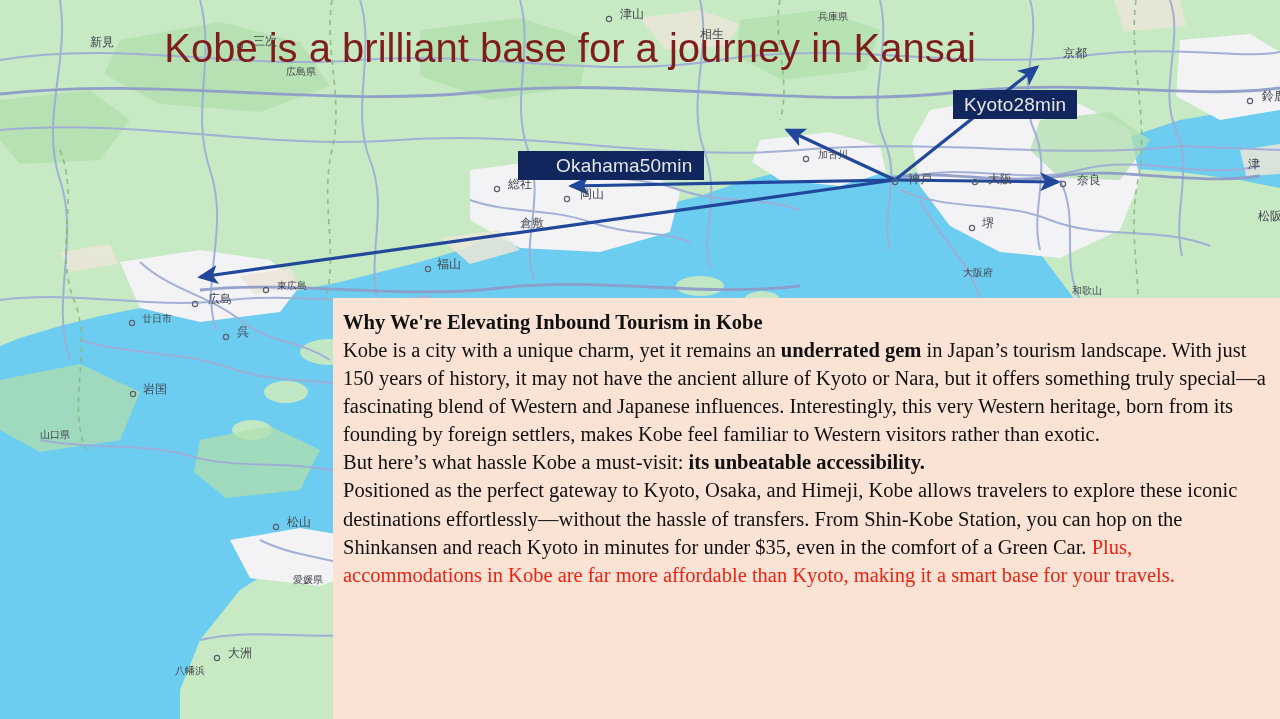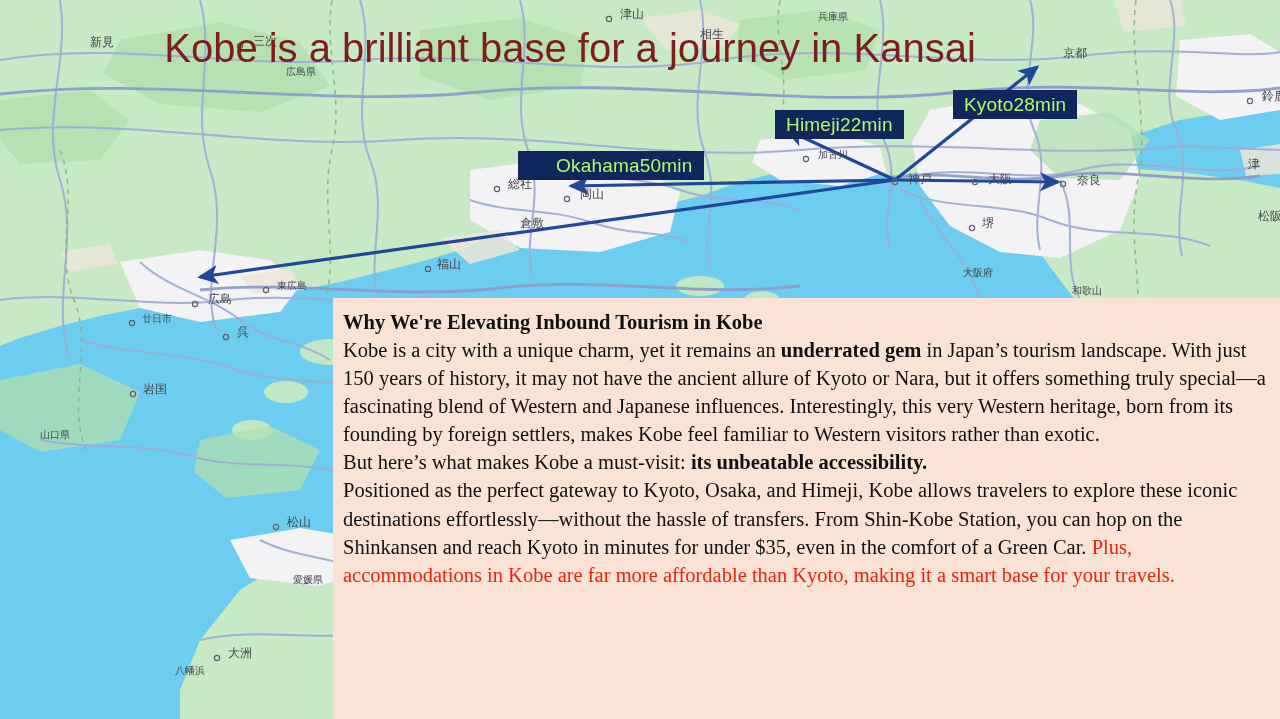--- a/index.html
+++ b/index.html
@@ -13,21 +13,21 @@
   
   #title{
     position:absolute;left:0;top:26px;width:1140px;text-align:center;
     font-size:40px;line-height:1.1;color:#7f1d1d;letter-spacing:0px;
     font-family:"Liberation Sans",sans-serif;font-weight:400;
     white-space:nowrap;
   }
 
   
   .chip{
-    position:absolute;background:#11265c;color:#bef264;
+    position:absolute;background:#11265c;color:#e5e5e5;
     font-size:19px;line-height:29px;height:29px;
     padding:0 11px;white-space:nowrap;letter-spacing:.2px;
     font-family:"Liberation Sans",sans-serif;
   }
   #chip-kyoto{left:953px;top:90px;}
   #chip-himeji{left:775px;top:110px;}
   #chip-okayama{left:518px;top:151px;padding-left:38px;}
   #chip-hiroshima{left:295px;top:274px;}
 
   
@@ -233,23 +233,22 @@
             <text x="228" y="657" font-size="12" fill="#41454d">大洲</text>
             <text x="175" y="674" font-size="10" fill="#41454d">八幡浜</text>
           </g>
       </g>
     </svg>
   </div>
 
   <div id="title">Kobe is a brilliant base for a journey in Kansai</div>
 
   <div class="chip" id="chip-kyoto">Kyoto28min</div>
-  <div class="chip" id="chip-himeji">Himeji22min</div>
   <div class="chip" id="chip-okayama">Okahama50min</div>
 
   <div id="panel">
     <p class="h">Why We're Elevating Inbound Tourism in Kobe</p>
     <p><span>Kobe is a city with a unique charm, yet it remains an </span><b>underrated gem</b><span> in Japan’s tourism landscape. With just 150 years of history, it may not have the ancient allure of Kyoto or Nara, but it offers something truly special—a fascinating blend of Western and Japanese influences. Interestingly, this very Western heritage, born from its founding by foreign settlers, makes Kobe feel familiar to Western visitors rather than exotic.</span></p>
-    <p><span>But here’s what makes Kobe a must-visit: </span><b>its unbeatable accessibility.</b></p>
+    <p><span>But here’s what hassle Kobe a must-visit: </span><b>its unbeatable accessibility.</b></p>
     <p><span>Positioned as the perfect gateway to Kyoto, Osaka, and Himeji, Kobe allows travelers to explore these iconic destinations effortlessly—without the hassle of transfers. From Shin-Kobe Station, you can hop on the Shinkansen and reach Kyoto in minutes for under $35, even in the comfort of a Green Car. </span><span class="red">Plus, accommodations in Kobe are far more affordable than Kyoto, making it a smart base for your travels.</span></p>
   </div>
 
 </div>
 
 </body></html>

